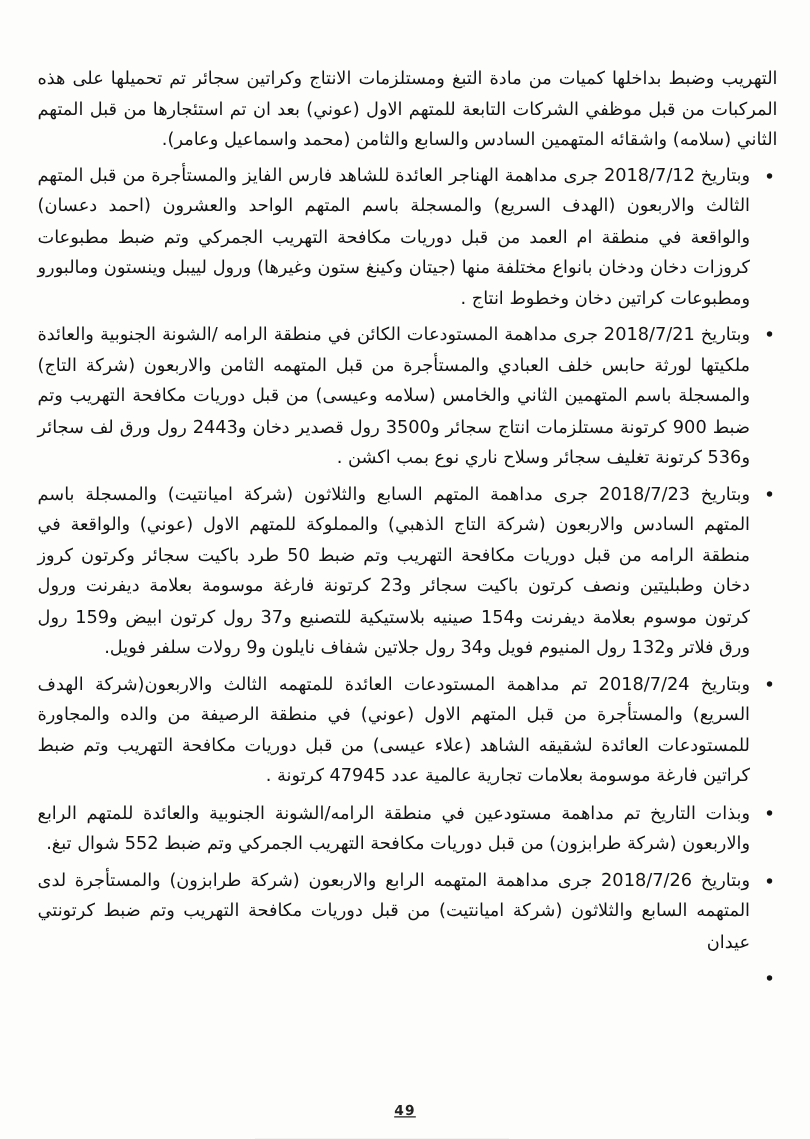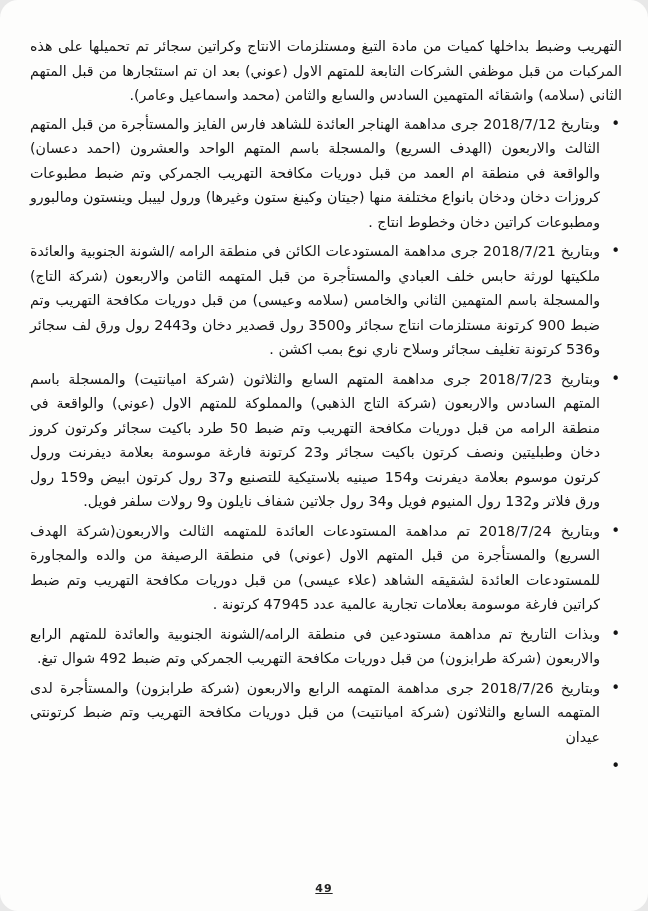--- a/index.html
+++ b/index.html
@@ -7,28 +7,27 @@
     padding: 0;
     background: #e8e8e8;
   }
   .page {
     position: relative;
     width: 648px;
     height: 911px;
     margin: 0 auto;
     background: #fdfdfc;
     box-sizing: border-box;
-    padding: 34px 26px 0 30px;
+    padding: 51px 26px 0 30px;
     direction: rtl;
     font-family: "DejaVu Sans", sans-serif;
     font-size: 14.2px;
     line-height: 24.5px;
     color: #131313;
     overflow: hidden;
-    border-radius: 18px;
   }
   .para {
     margin: 0 0 4px 0;
     text-align: justify;
     text-justify: inter-word;
   }
   .bullet-item {
     position: relative;
     padding-right: 22px;
     margin: 0 0 5px 0;
@@ -78,21 +77,21 @@
     <span>وبتاريخ 2018/7/23 جرى مداهمة المتهم السابع والثلاثون (شركة اميانتيت) والمسجلة باسم المتهم السادس والاربعون (شركة التاج الذهبي) والمملوكة للمتهم الاول (عوني)  والواقعة في منطقة الرامه من قبل دوريات مكافحة التهريب وتم ضبط 50 طرد باكيت سجائر وكرتون كروز دخان وطبليتين ونصف كرتون باكيت سجائر و23 كرتونة فارغة موسومة بعلامة ديفرنت ورول كرتون موسوم بعلامة ديفرنت و154 صينيه بلاستيكية للتصنيع و37 رول كرتون ابيض و159 رول ورق فلاتر و132 رول المنيوم فويل و34 رول جلاتين شفاف نايلون و9 رولات سلفر فويل.</span>
   </div>
 
   <div class="bullet-item">
     <span class="bullet-marker">•</span>
     <span>وبتاريخ 2018/7/24 تم مداهمة المستودعات العائدة للمتهمه الثالث والاربعون(شركة الهدف السريع) والمستأجرة من قبل المتهم الاول (عوني) في منطقة الرصيفة من والده والمجاورة للمستودعات العائدة لشقيقه الشاهد (علاء عيسى) من قبل دوريات مكافحة التهريب وتم ضبط كراتين فارغة موسومة بعلامات تجارية عالمية عدد 47945 كرتونة .</span>
   </div>
 
   <div class="bullet-item">
     <span class="bullet-marker">•</span>
-    <span>وبذات التاريخ تم مداهمة مستودعين في منطقة الرامه/الشونة الجنوبية والعائدة للمتهم الرابع والاربعون (شركة طرابزون) من قبل دوريات مكافحة التهريب الجمركي وتم ضبط 492 شوال تبغ.</span>
+    <span>وبذات التاريخ تم مداهمة مستودعين في منطقة الرامه/الشونة الجنوبية والعائدة للمتهم الرابع والاربعون (شركة طرابزون) من قبل دوريات مكافحة التهريب الجمركي وتم ضبط 552 شوال تبغ.</span>
   </div>
 
   <div class="bullet-item">
     <span class="bullet-marker">•</span>
     <span>وبتاريخ 2018/7/26 جرى مداهمة المتهمه الرابع والاربعون (شركة طرابزون) والمستأجرة لدى المتهمه السابع والثلاثون (شركة اميانتيت) من قبل دوريات مكافحة التهريب وتم ضبط كرتونتي عيدان</span>
   </div>
 
   <div class="bullet-item">
     <span class="bullet-marker">•</span>
     <span></span>

